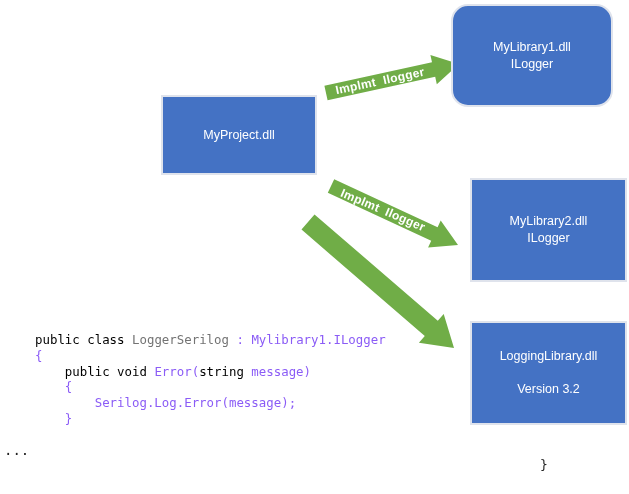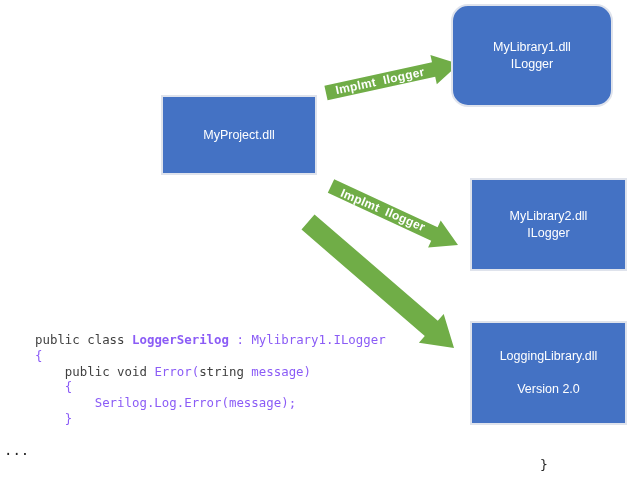--- a/index.html
+++ b/index.html
@@ -18,22 +18,22 @@
     position:absolute;color:#ffffff;font-size:12px;font-weight:600;
     white-space:pre;transform-origin:center center;letter-spacing:.3px;
   }
   #arrow-label-1{left:380px;top:81px;transform:translate(-50%,-50%) rotate(-12deg);}
   #arrow-label-2{left:383px;top:210px;transform:translate(-50%,-50%) rotate(23deg);}
   .code{
     position:absolute;left:35px;top:332px;
     font-family:"DejaVu Sans Mono", monospace;font-size:12.4px;line-height:15.8px;
     color:#1e1e1e;white-space:pre;
   }
-  .tok-kw{color:#404040;}
-  .tok-type{color:#8b5cf6;font-weight:bold;}
+  .tok-kw{color:#000000;}
+  .tok-type{color:#737373;}
   .tok-pl{color:#8b5cf6;}
   .stray{
     position:absolute;font-family:"DejaVu Sans Mono", monospace;color:#222222;
     white-space:pre;
   }
   #ellipsis{left:4px;top:442px;font-size:14px;}
   #stray-brace{left:540px;top:457px;font-size:13px;}
 </style>
 </head>
 <body>
@@ -49,26 +49,26 @@
 
 <div class="node" style="left:161px;top:95px;width:156px;height:80px;">
   <div>MyProject.dll</div>
 </div>
 
 <div class="node" style="left:451px;top:4px;width:162px;height:103px;border-radius:17px;">
   <div>MyLibrary1.dll</div>
   <div>ILogger</div>
 </div>
 
-<div class="node" style="left:470px;top:178px;width:157px;height:93px;">
+<div class="node" style="left:470px;top:178px;width:157px;height:104px;">
   <div>MyLibrary2.dll</div>
   <div>ILogger</div>
 </div>
 
 <div class="node" style="left:470px;top:321px;width:157px;height:104px;gap:16px;">
   <div>LoggingLibrary.dll</div>
-  <div>Version 2.0</div>
+  <div>Version 3.2</div>
 </div>
 
 <div class="code"><div class="code-line"><span class="tok-kw">public</span><span class="tok-pl"> </span><span class="tok-kw">class</span><span class="tok-pl"> </span><span class="tok-type">LoggerSerilog</span><span class="tok-pl"> : Mylibrary1.ILogger</span></div><div class="code-line"><span class="tok-pl">{</span></div><div class="code-line"><span class="tok-pl">    </span><span class="tok-kw">public</span><span class="tok-pl"> </span><span class="tok-kw">void</span><span class="tok-pl"> Error(</span><span class="tok-kw">string</span><span class="tok-pl"> message)</span></div><div class="code-line"><span class="tok-pl">    {</span></div><div class="code-line"><span class="tok-pl">        Serilog.Log.Error(message);</span></div><div class="code-line"><span class="tok-pl">    }</span></div></div>
 
 <div class="stray" id="ellipsis">...</div>
 <div class="stray" id="stray-brace">}</div>
 
 </body></html>

